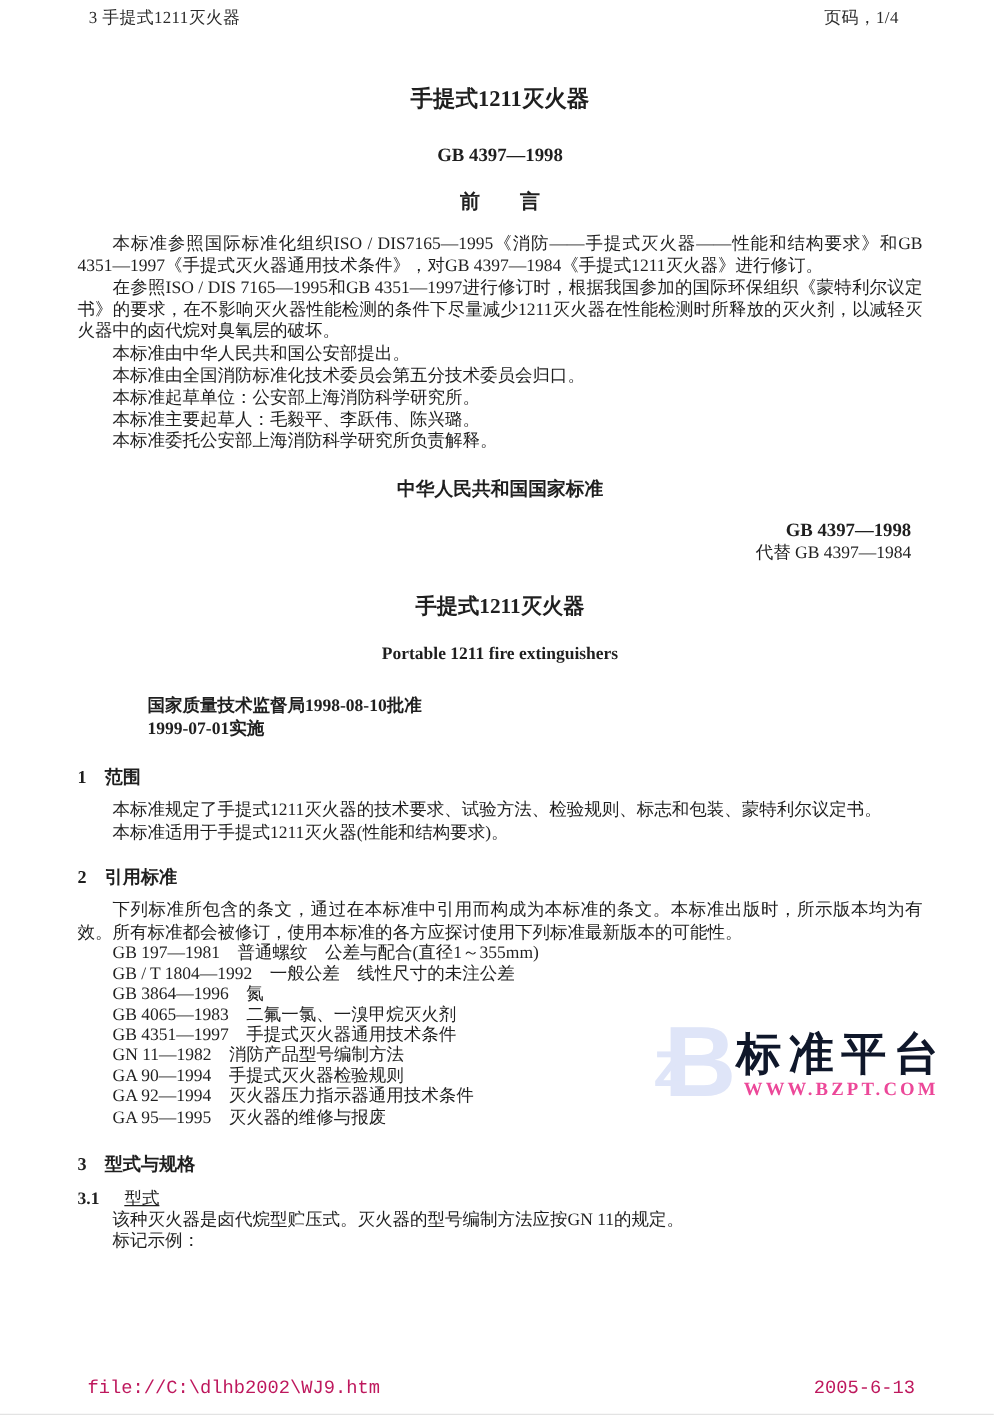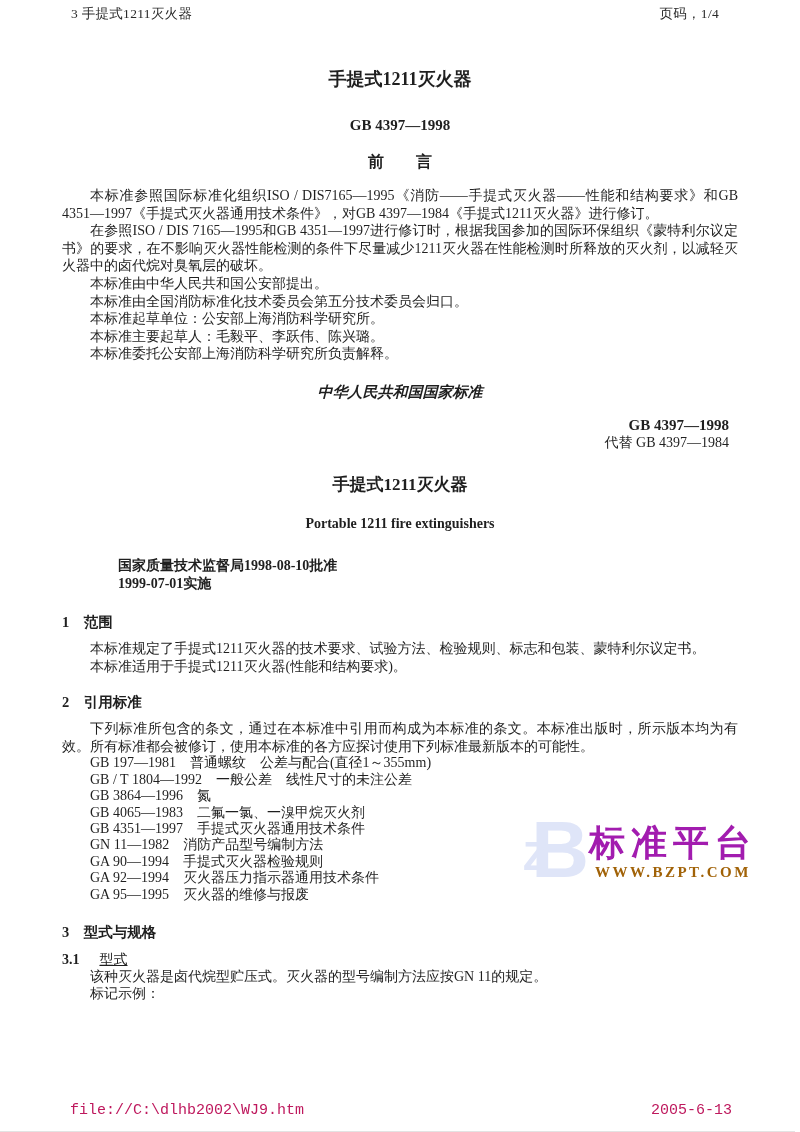--- a/index.html
+++ b/index.html
@@ -22,21 +22,21 @@
   }
   
   .content{position:absolute;top:68px;left:62px;width:676px;font-size:14px;line-height:17.6px;z-index:1;}
   .c{text-align:center;}
   .b{font-weight:bold;}
   .doc-title{font-size:18px;line-height:22px;margin:0 0 26px 0;}
   .std-no{font-size:15px;line-height:19px;margin:0 0 17px 0;}
   .foreword-title{font-size:16px;line-height:20px;margin:0 0 15px 0;}
   p.para{margin:0;text-indent:2em;text-align:justify;}
   p.line{margin:0;text-indent:2em;}
-  .national{font-size:15px;line-height:19px;margin:20px 0 0 0;font-style:italic;}
+  .national{font-size:15px;line-height:19px;margin:20px 0 0 0;}
   .right-block{text-align:right;padding-right:9px;margin-top:14px;line-height:18px;}
   .right-block .no{font-size:15px;font-weight:bold;}
   .right-block .rep{font-size:14px;}
   .title2{font-size:17px;line-height:21px;margin:22px 0 0 0;}
   .title-en{font-size:14px;line-height:18px;margin:20px 0 0 0;font-family:"Liberation Serif",serif;}
   .approve-row{display:flex;justify-content:space-between;margin-top:24px;padding:0 54px 0 56px;font-weight:bold;font-size:14px;line-height:18px;flex-direction:column;}
   .sec-h{font-weight:bold;font-size:14.5px;line-height:18px;margin:18px 0 9px 0;}
   .sec-h.mt20{margin-top:20px;}
   .sub-h{margin:10px 0 0 0;line-height:17px;}
   .sub-h .no{font-weight:bold;}
@@ -47,22 +47,22 @@
   
   .watermark{
     position:absolute;top:824px;left:523px;z-index:0;
     display:flex;align-items:flex-start;
     color:#e0e6f8;user-select:none;
   }
   .wm-logo{position:relative;width:62px;height:64px;font-family:"Liberation Sans","DejaVu Sans",sans-serif;font-weight:bold;}
   .wm-b{position:absolute;right:-4px;top:-14px;font-size:80px;line-height:80px;color:#dfe5f8;}
   .wm-z{position:absolute;left:0px;top:12px;font-size:40px;line-height:40px;color:#dfe5f8;}
   .wm-text{margin-left:4px;}
-  .wm-name{font-size:36px;line-height:38px;font-weight:bold;letter-spacing:6px;color:#a21caf;font-family:"Liberation Sans","DejaVu Sans",sans-serif;}
-  .wm-url{font-size:15px;line-height:17px;letter-spacing:2.5px;font-weight:bold;color:#a16207;margin-top:2px;text-align:center;}
+  .wm-name{font-size:36px;line-height:38px;font-weight:bold;letter-spacing:6px;color:#0f172a;font-family:"Liberation Sans","DejaVu Sans",sans-serif;}
+  .wm-url{font-size:15px;line-height:17px;letter-spacing:2.5px;font-weight:bold;color:#ec4899;margin-top:2px;text-align:center;}
 </style>
 </head>
 <body>
 
 <div class="page">
 
   <div class="running-header">
     <span>3 手提式1211灭火器</span>
     <span>页码，1/4</span>
   </div>

